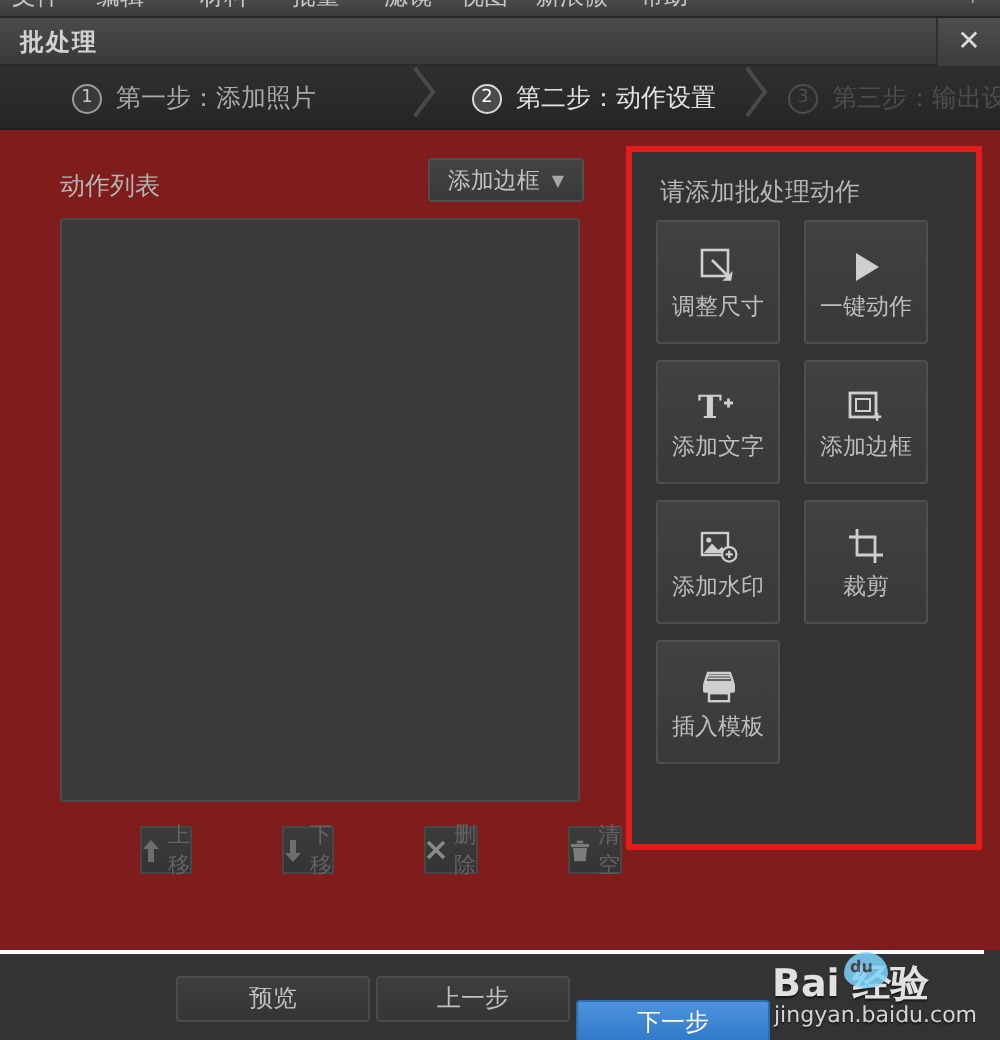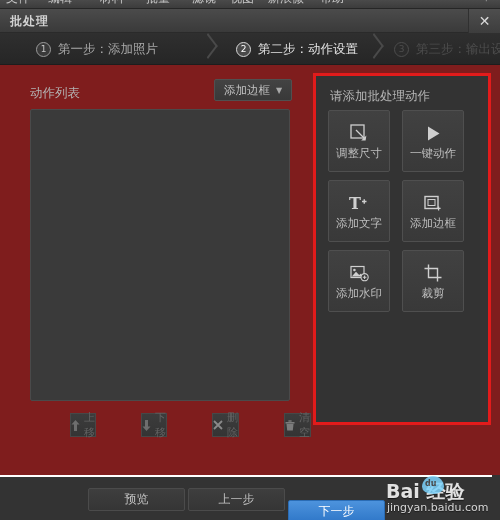--- a/index.html
+++ b/index.html
@@ -374,20 +374,31 @@
       <div class="act-btn">
         <span class="act-ico">
           <svg width="18" height="18" viewBox="0 0 18 18">
             <path d="M4.5 0.5 L4.5 13.5 L17.5 13.5" fill="none" stroke="#cfcfcf" stroke-width="1.4"></path>
             <path d="M0.5 4.5 L13.5 4.5 L13.5 17.5" fill="none" stroke="#cfcfcf" stroke-width="1.4"></path>
           </svg>
         </span>
         <span class="act-lbl">裁剪</span>
       </div>
 
+      <div class="act-btn">
+        <span class="act-ico">
+          <svg width="19" height="17" viewBox="0 0 19 17">
+            <path d="M4 1.5 L15 1.5 L16.5 6 L2.5 6 Z" fill="none" stroke="#cfcfcf" stroke-width="1.2"></path>
+            <path d="M4 2.8 L15 2.8 M4 4.2 L15 4.2" stroke="#cfcfcf" stroke-width="0.8"></path>
+            <rect x="1.5" y="6.4" width="16" height="5" rx="1" fill="#cfcfcf"></rect>
+            <rect x="4.5" y="11.6" width="10" height="4" fill="none" stroke="#cfcfcf" stroke-width="1.2"></rect>
+          </svg>
+        </span>
+        <span class="act-lbl">插入模板</span>
+      </div>
 
     </div>
   </div>
 </div>
 
 <div id="bottombar">
   <div class="bot-btn" id="preview-btn">预览</div>
   <div class="bot-btn" id="prev-btn">上一步</div>
   <div class="bot-btn" id="next-btn">下一步</div>
 </div>

